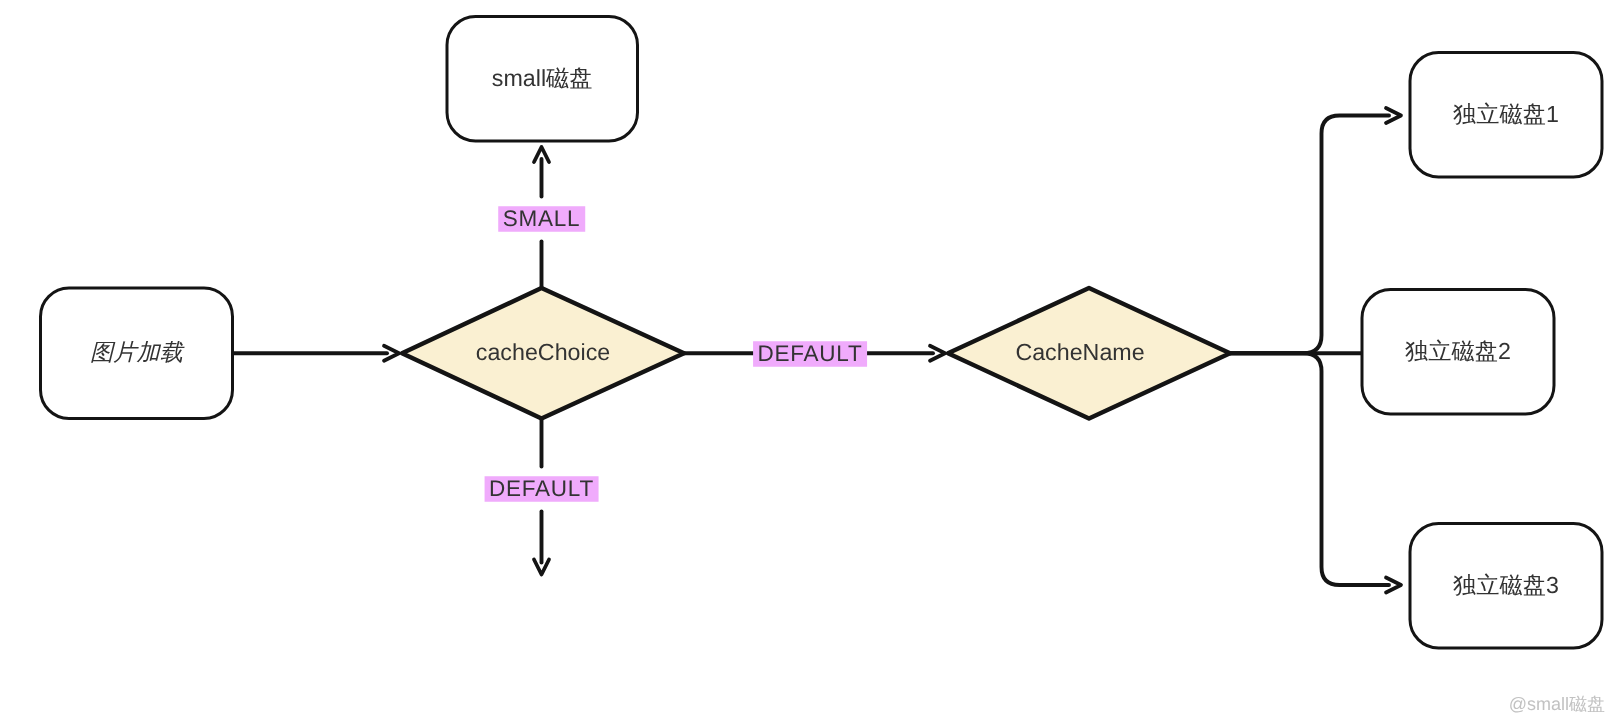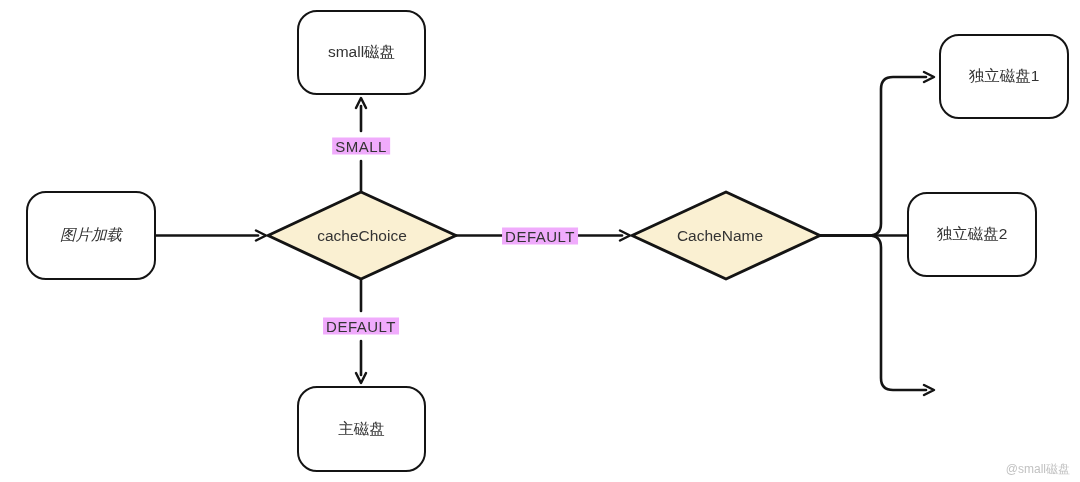--- a/index.html
+++ b/index.html
@@ -104,32 +104,32 @@
   </svg>
 
   <div class="node-rect" style="left:26px; top:191px; width:130px; height:89px;font-style:italic;">
     <span>图片加载</span>
   </div>
 
   <div class="node-rect" style="left:297px; top:10px; width:129px; height:85px;">
     <span>small磁盘</span>
   </div>
 
-  <div class="node-rect" style="left:297px; top:386px; width:129px; height:86px;">
-    <span>主磁盘</span>
-  </div>
 
   <div class="node-rect" style="left:939px; top:34px; width:130px; height:85px;">
     <span>独立磁盘1</span>
   </div>
 
   <div class="node-rect" style="left:907px; top:192px; width:130px; height:85px;">
     <span>独立磁盘2</span>
   </div>
 
+  <div class="node-rect" style="left:939px; top:348px; width:130px; height:85px;">
+    <span>独立磁盘3</span>
+  </div>
 
   <div class="diamond-label" style="left:362px; top:236px;">cacheChoice</div>
   <div class="diamond-label" style="left:720px; top:236px;">CacheName</div>
 
   <div class="edge-label" style="left:361px; top:146px;">SMALL</div>
   <div class="edge-label" style="left:361px; top:326px;">DEFAULT</div>
   <div class="edge-label" style="left:540px; top:236px;">DEFAULT</div>
 
   <div class="watermark">@small磁盘</div>
 

